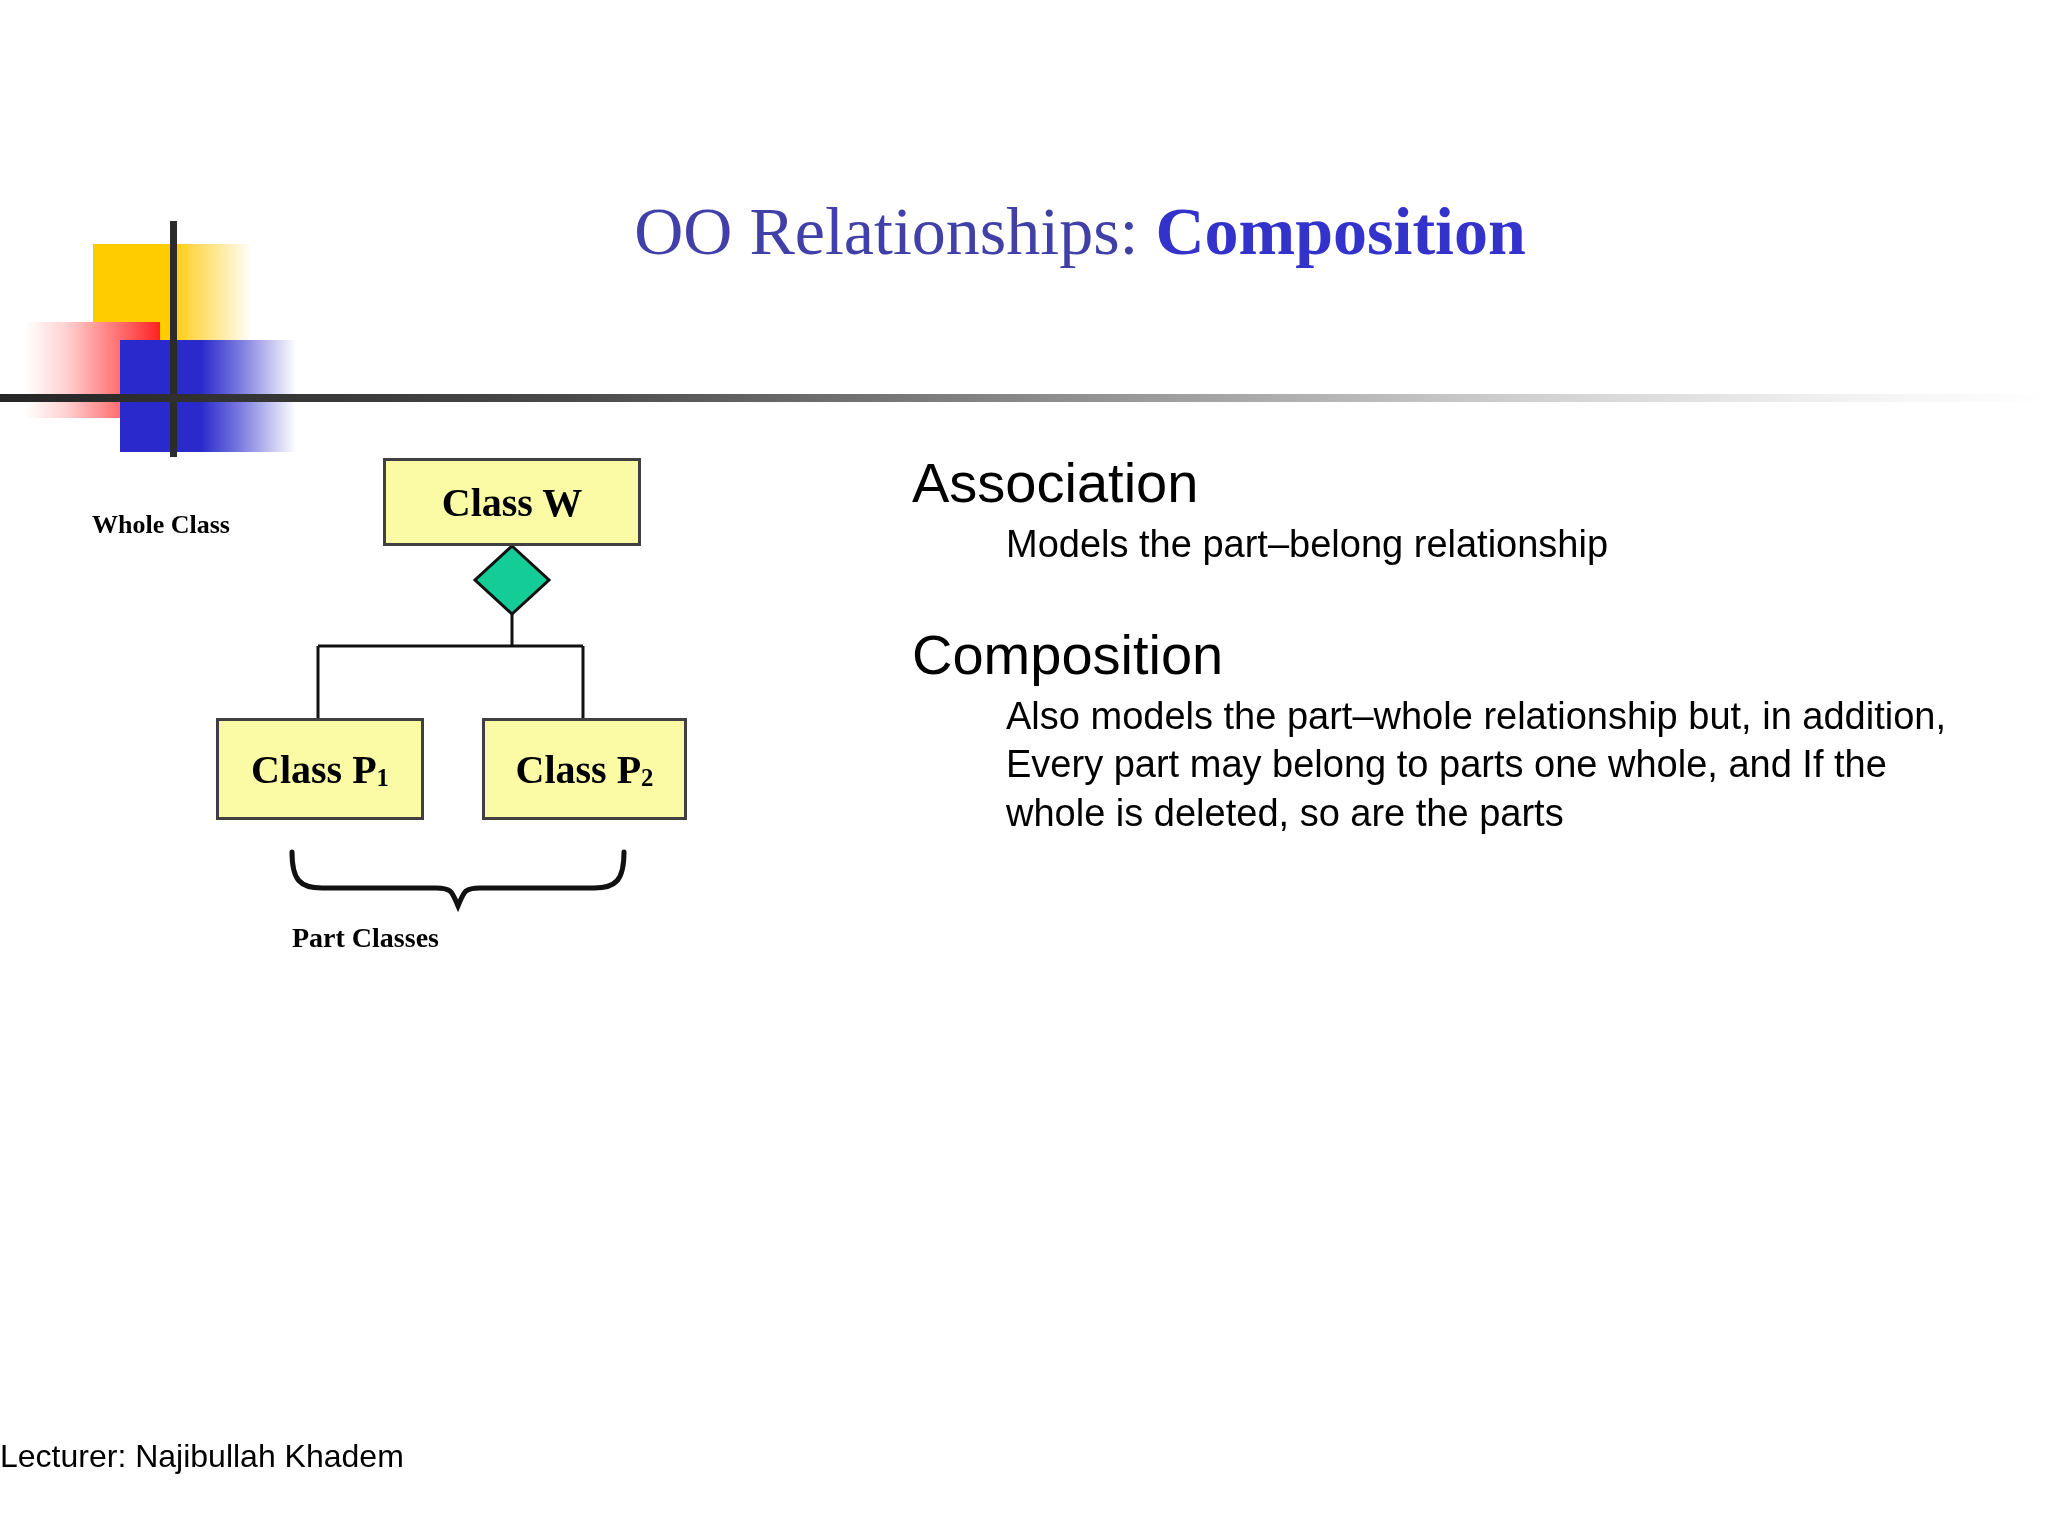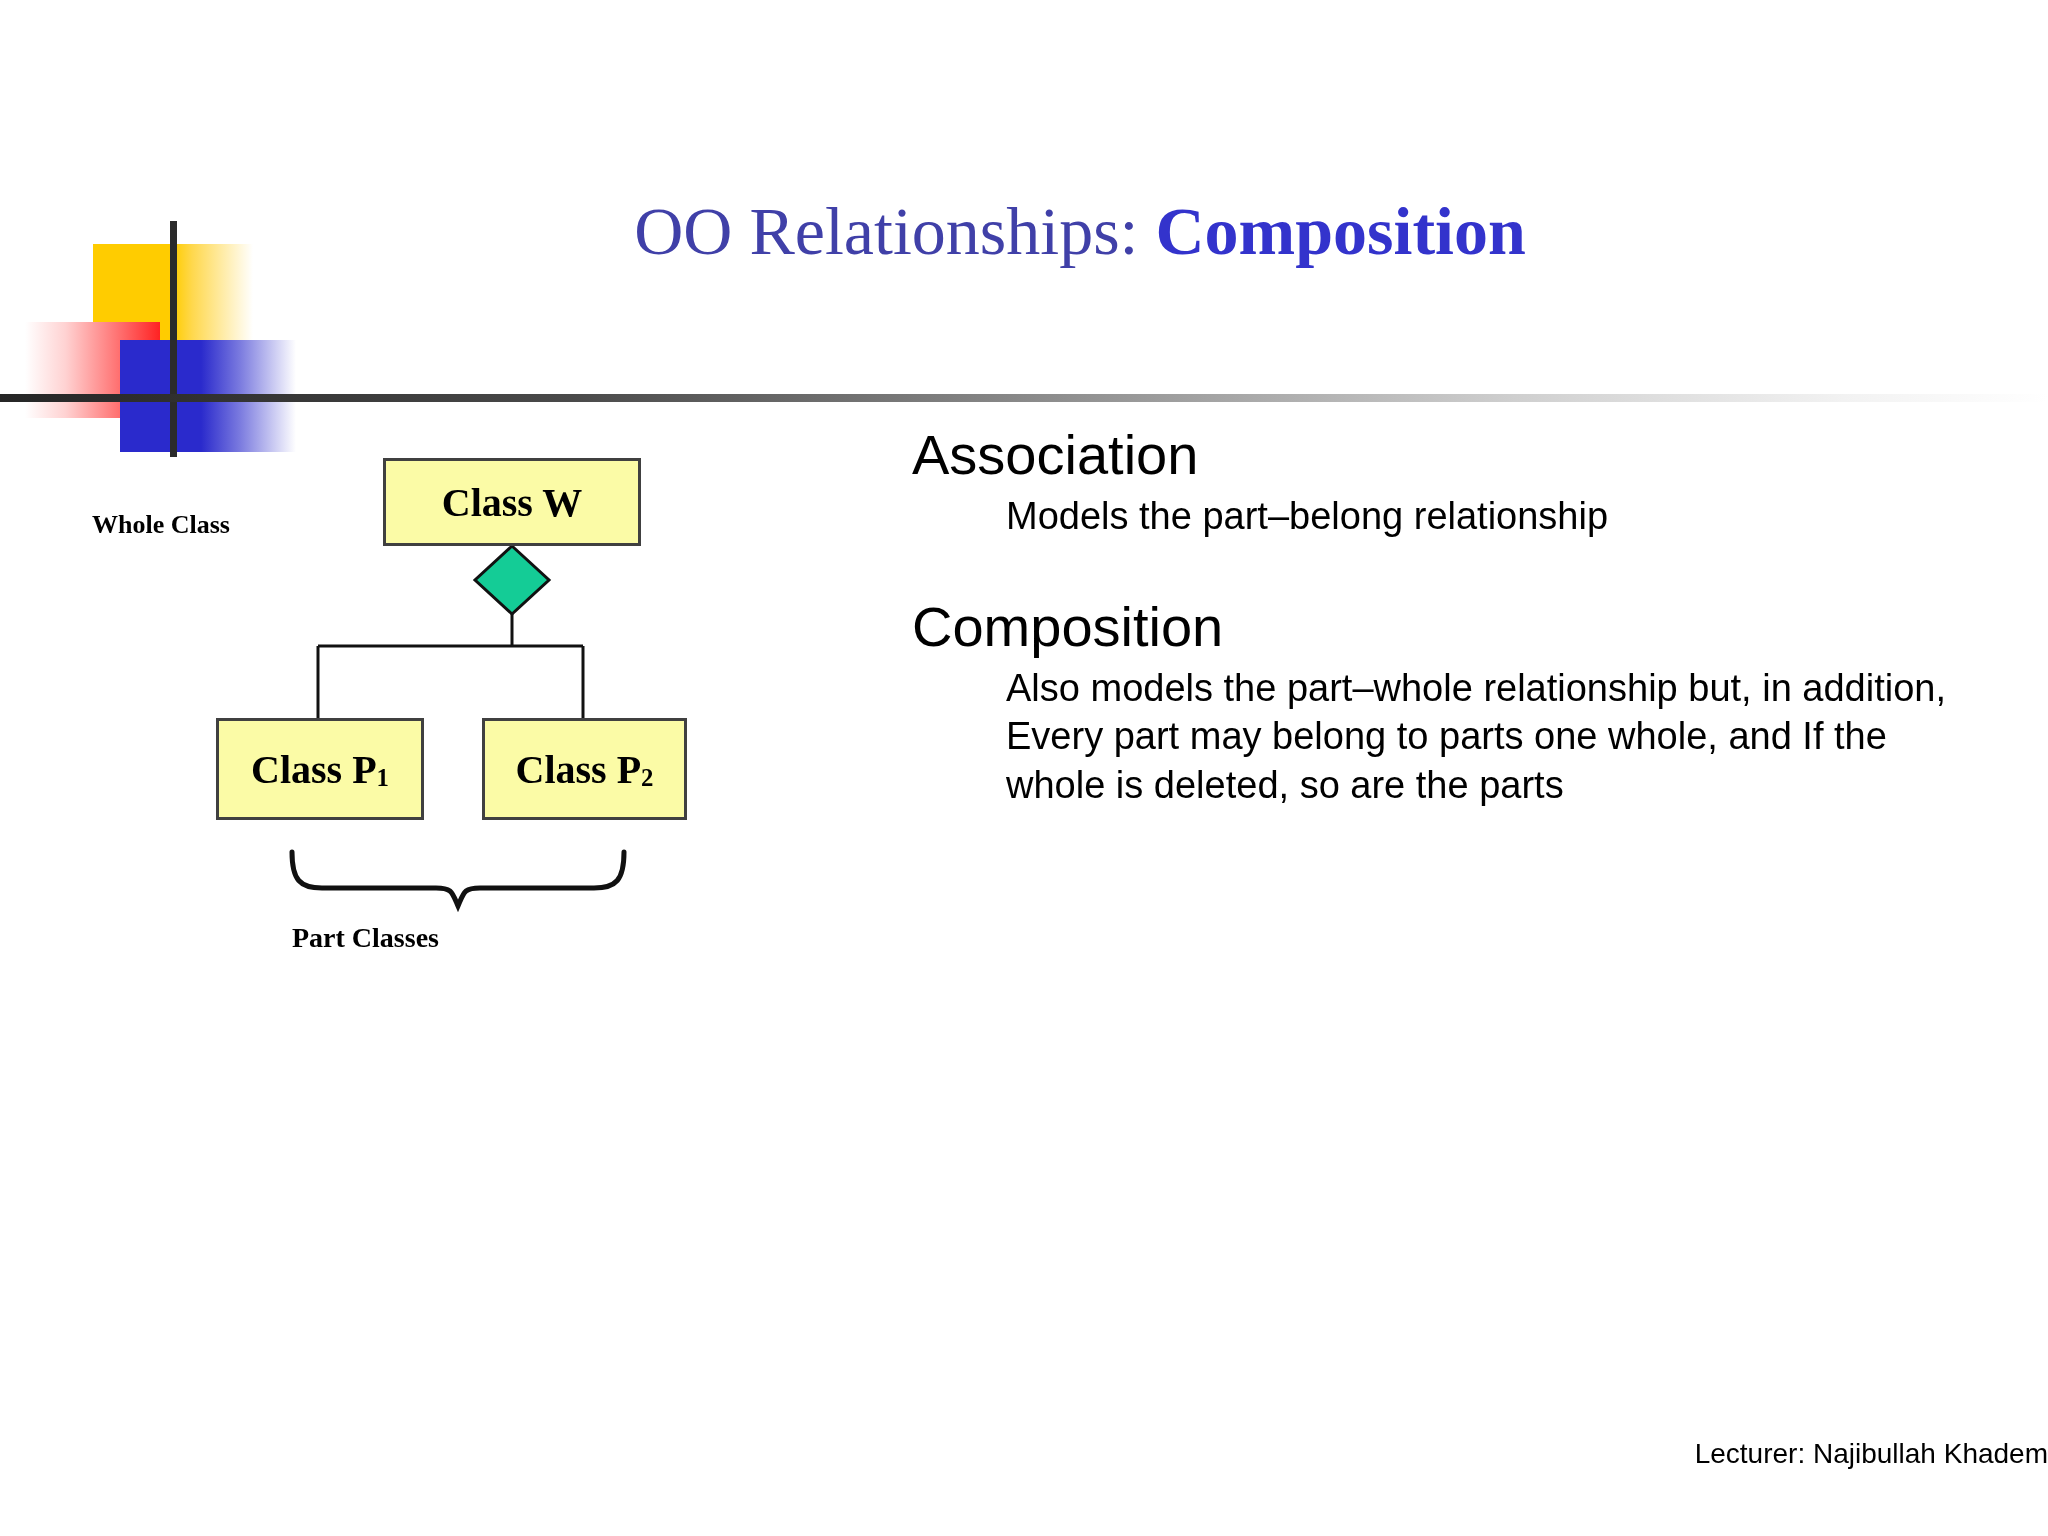--- a/index.html
+++ b/index.html
@@ -95,21 +95,21 @@
     width: 332px;
     font-family: "Liberation Serif", serif;
     font-weight: bold;
     font-size: 28px;
     color: #000000;
     white-space: nowrap;
   }
   #diagram-svg { position: absolute; left: 0; top: 0; width: 2048px; height: 1536px; pointer-events: none; }
 
   
-  #content { position: absolute; left: 912px; top: 424px; width: 1060px; }
+  #content { position: absolute; left: 912px; top: 452px; width: 1060px; }
   .lvl1 {
     font-family: "Liberation Sans", sans-serif;
     font-size: 56px;
     color: #000000;
     line-height: 1.1;
     margin: 0 0 6px 0;
   }
   .lvl2 {
     font-family: "Liberation Sans", sans-serif;
     font-size: 38px;
@@ -117,23 +117,23 @@
     line-height: 1.28;
     margin: 0 0 34px 94px;
   }
   .blk-gap { height: 22px; }
 
   
   #footer {
     position: absolute;
     left: 0; top: 1438px;
     width: 2048px;
-    text-align: right;
-    font-family: "Liberation Sans", sans-serif;
-    font-size: 28px;
+    text-align: left;
+    font-family: "Liberation Sans", sans-serif;
+    font-size: 32px;
     color: #000000;
   }
 </style>
 </head>
 <body>
 
 <div id="slide">
 
   <div id="logo"></div>
   <div class="logo-yellow"></div>

